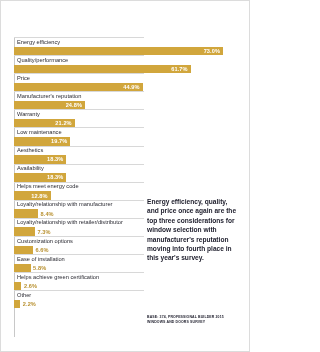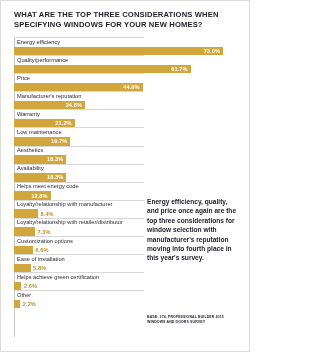--- a/index.html
+++ b/index.html
@@ -131,21 +131,20 @@
     letter-spacing: 0.12px;
     color: #1d1d2b;
     text-transform: uppercase;
   }
 </style>
 </head>
 <body>
 
 <div id="page">
 
-  <div id="title">WHAT ARE THE TOP THREE CONSIDERATIONS WHEN SPECIFYING WINDOWS FOR YOUR NEW HOMES?</div>
 
   <div id="chart">
     <div class="axis-line"></div>
 
   <div class="row">
         <div class="row-rule"></div>
         <div class="cat-label">Energy efficiency</div>
         <div class="bar-wrap">
           <div class="bar" style="width: 209px; background: rgb(209, 166, 60);"></div>
           <div class="bar-val-in" style="right: auto; left: 0px; width: 206px; justify-content: flex-end;">73.0%</div>

